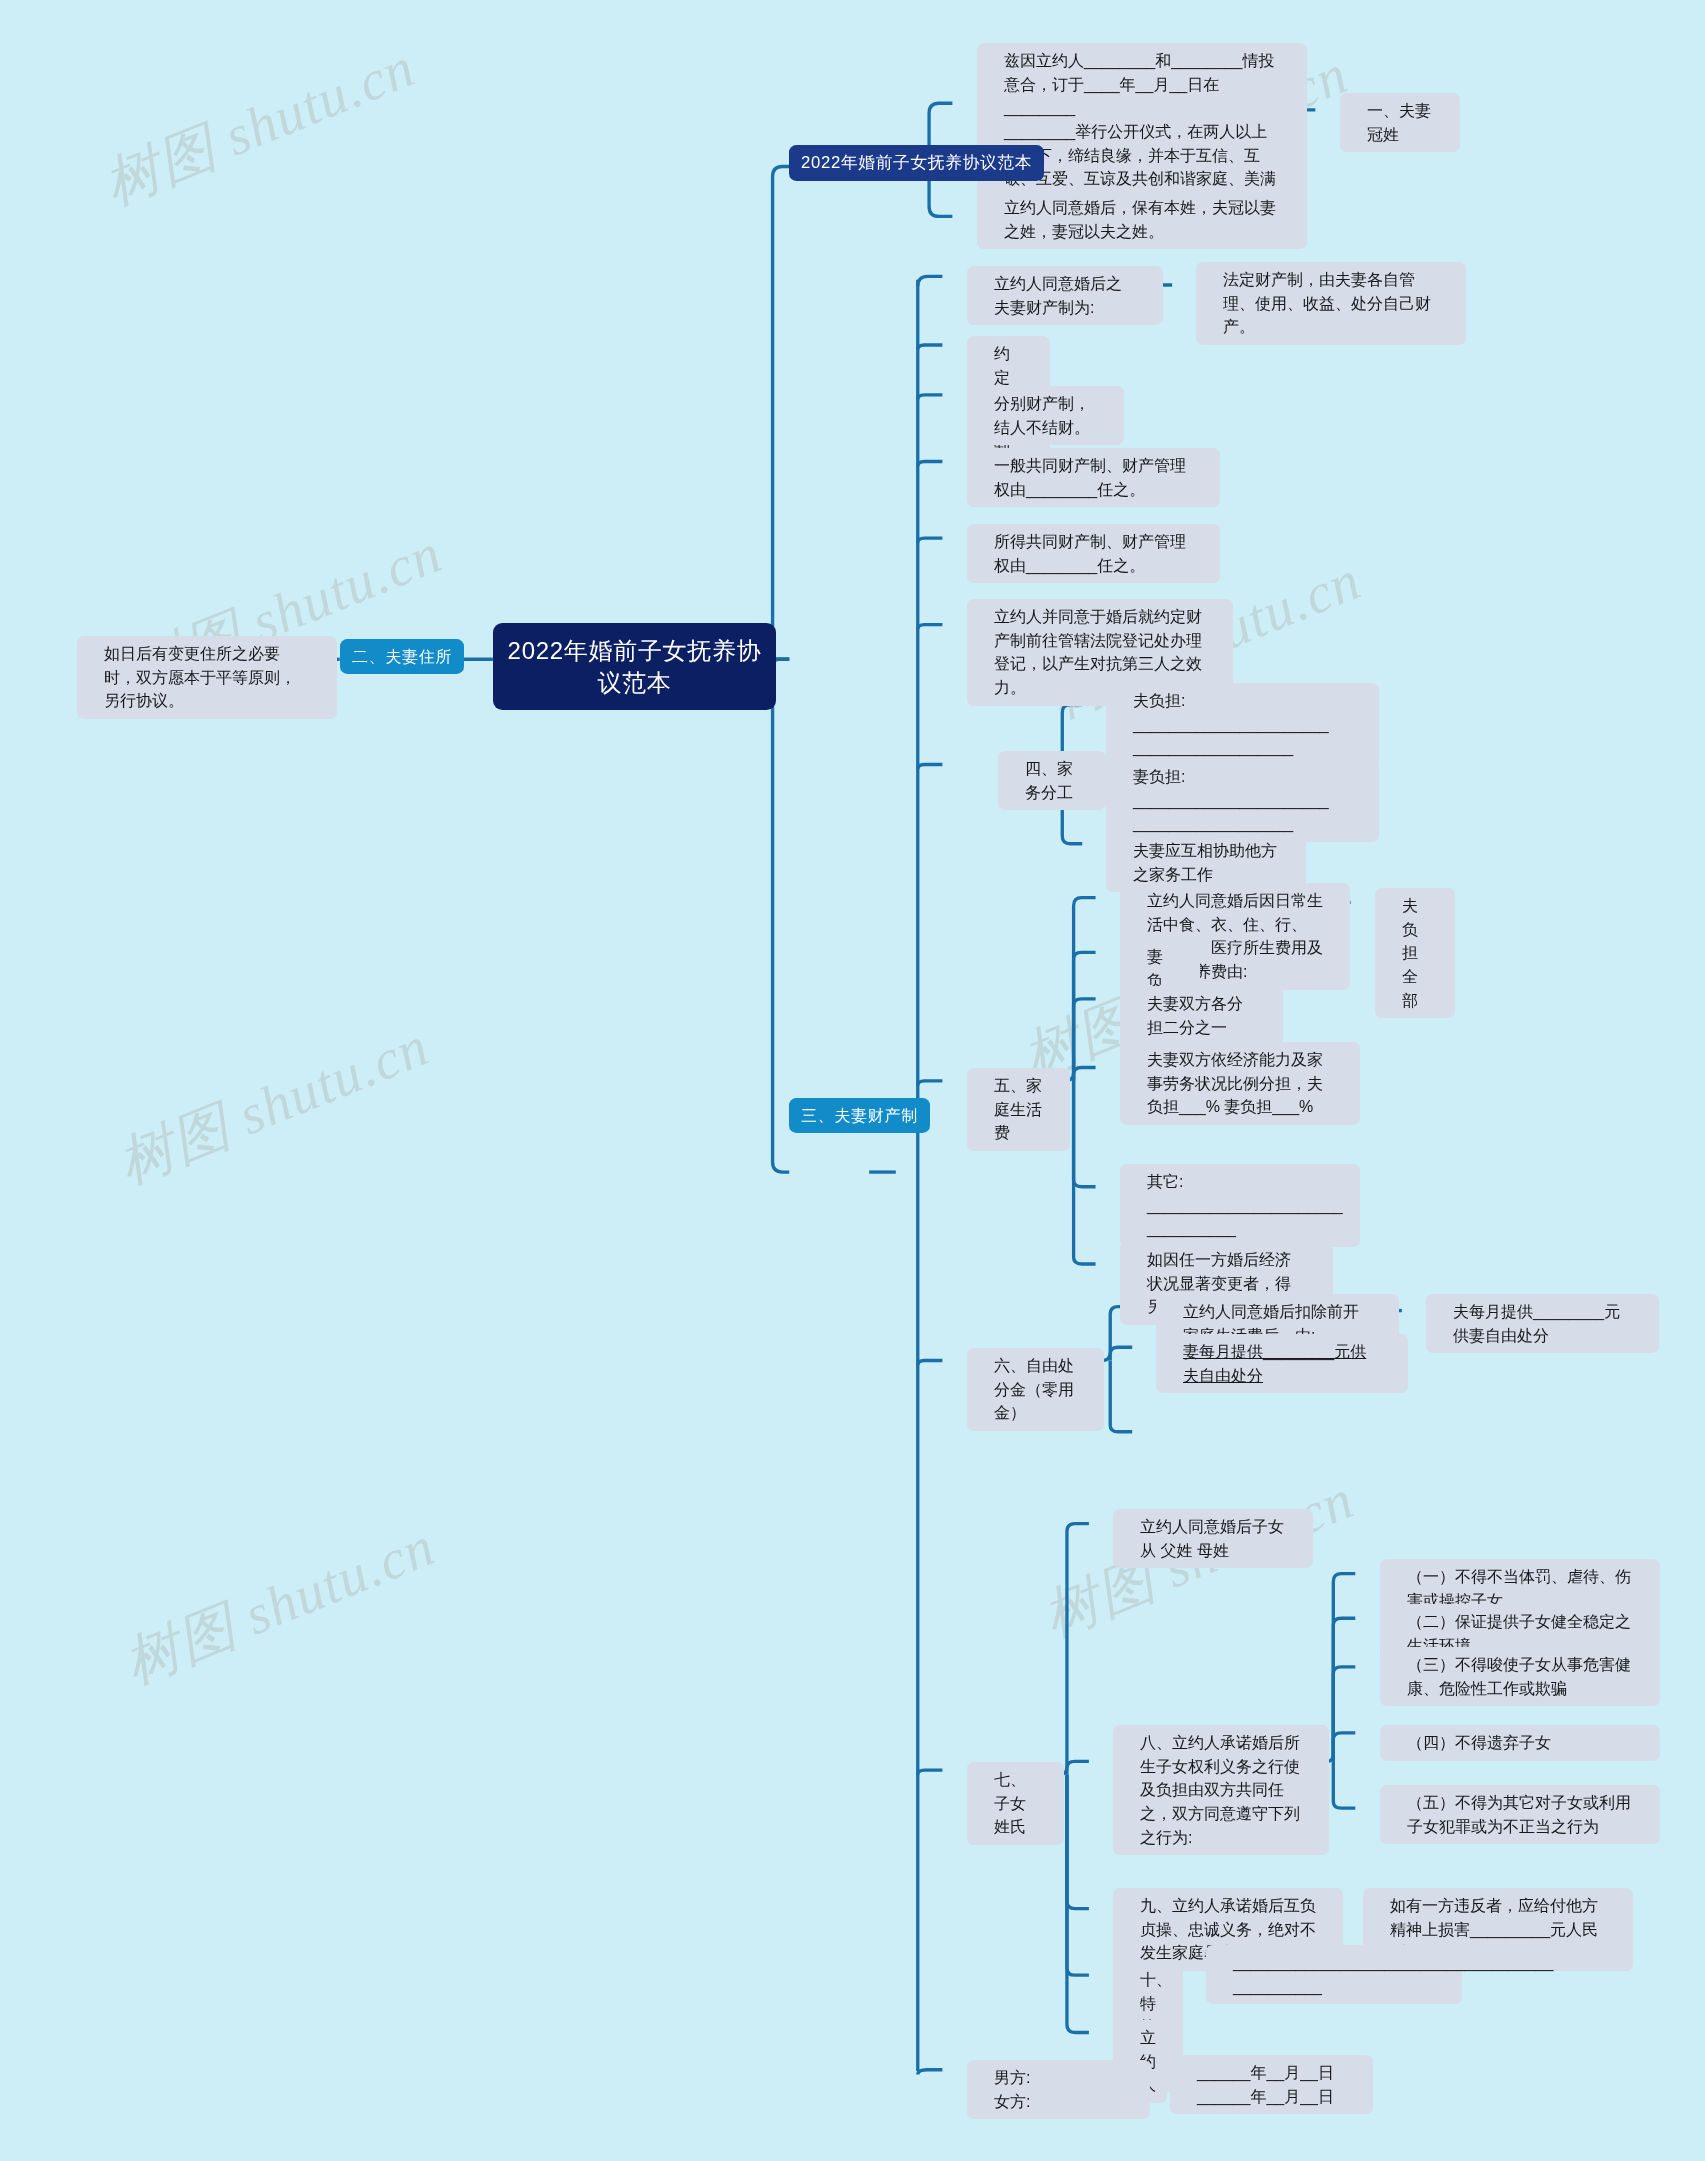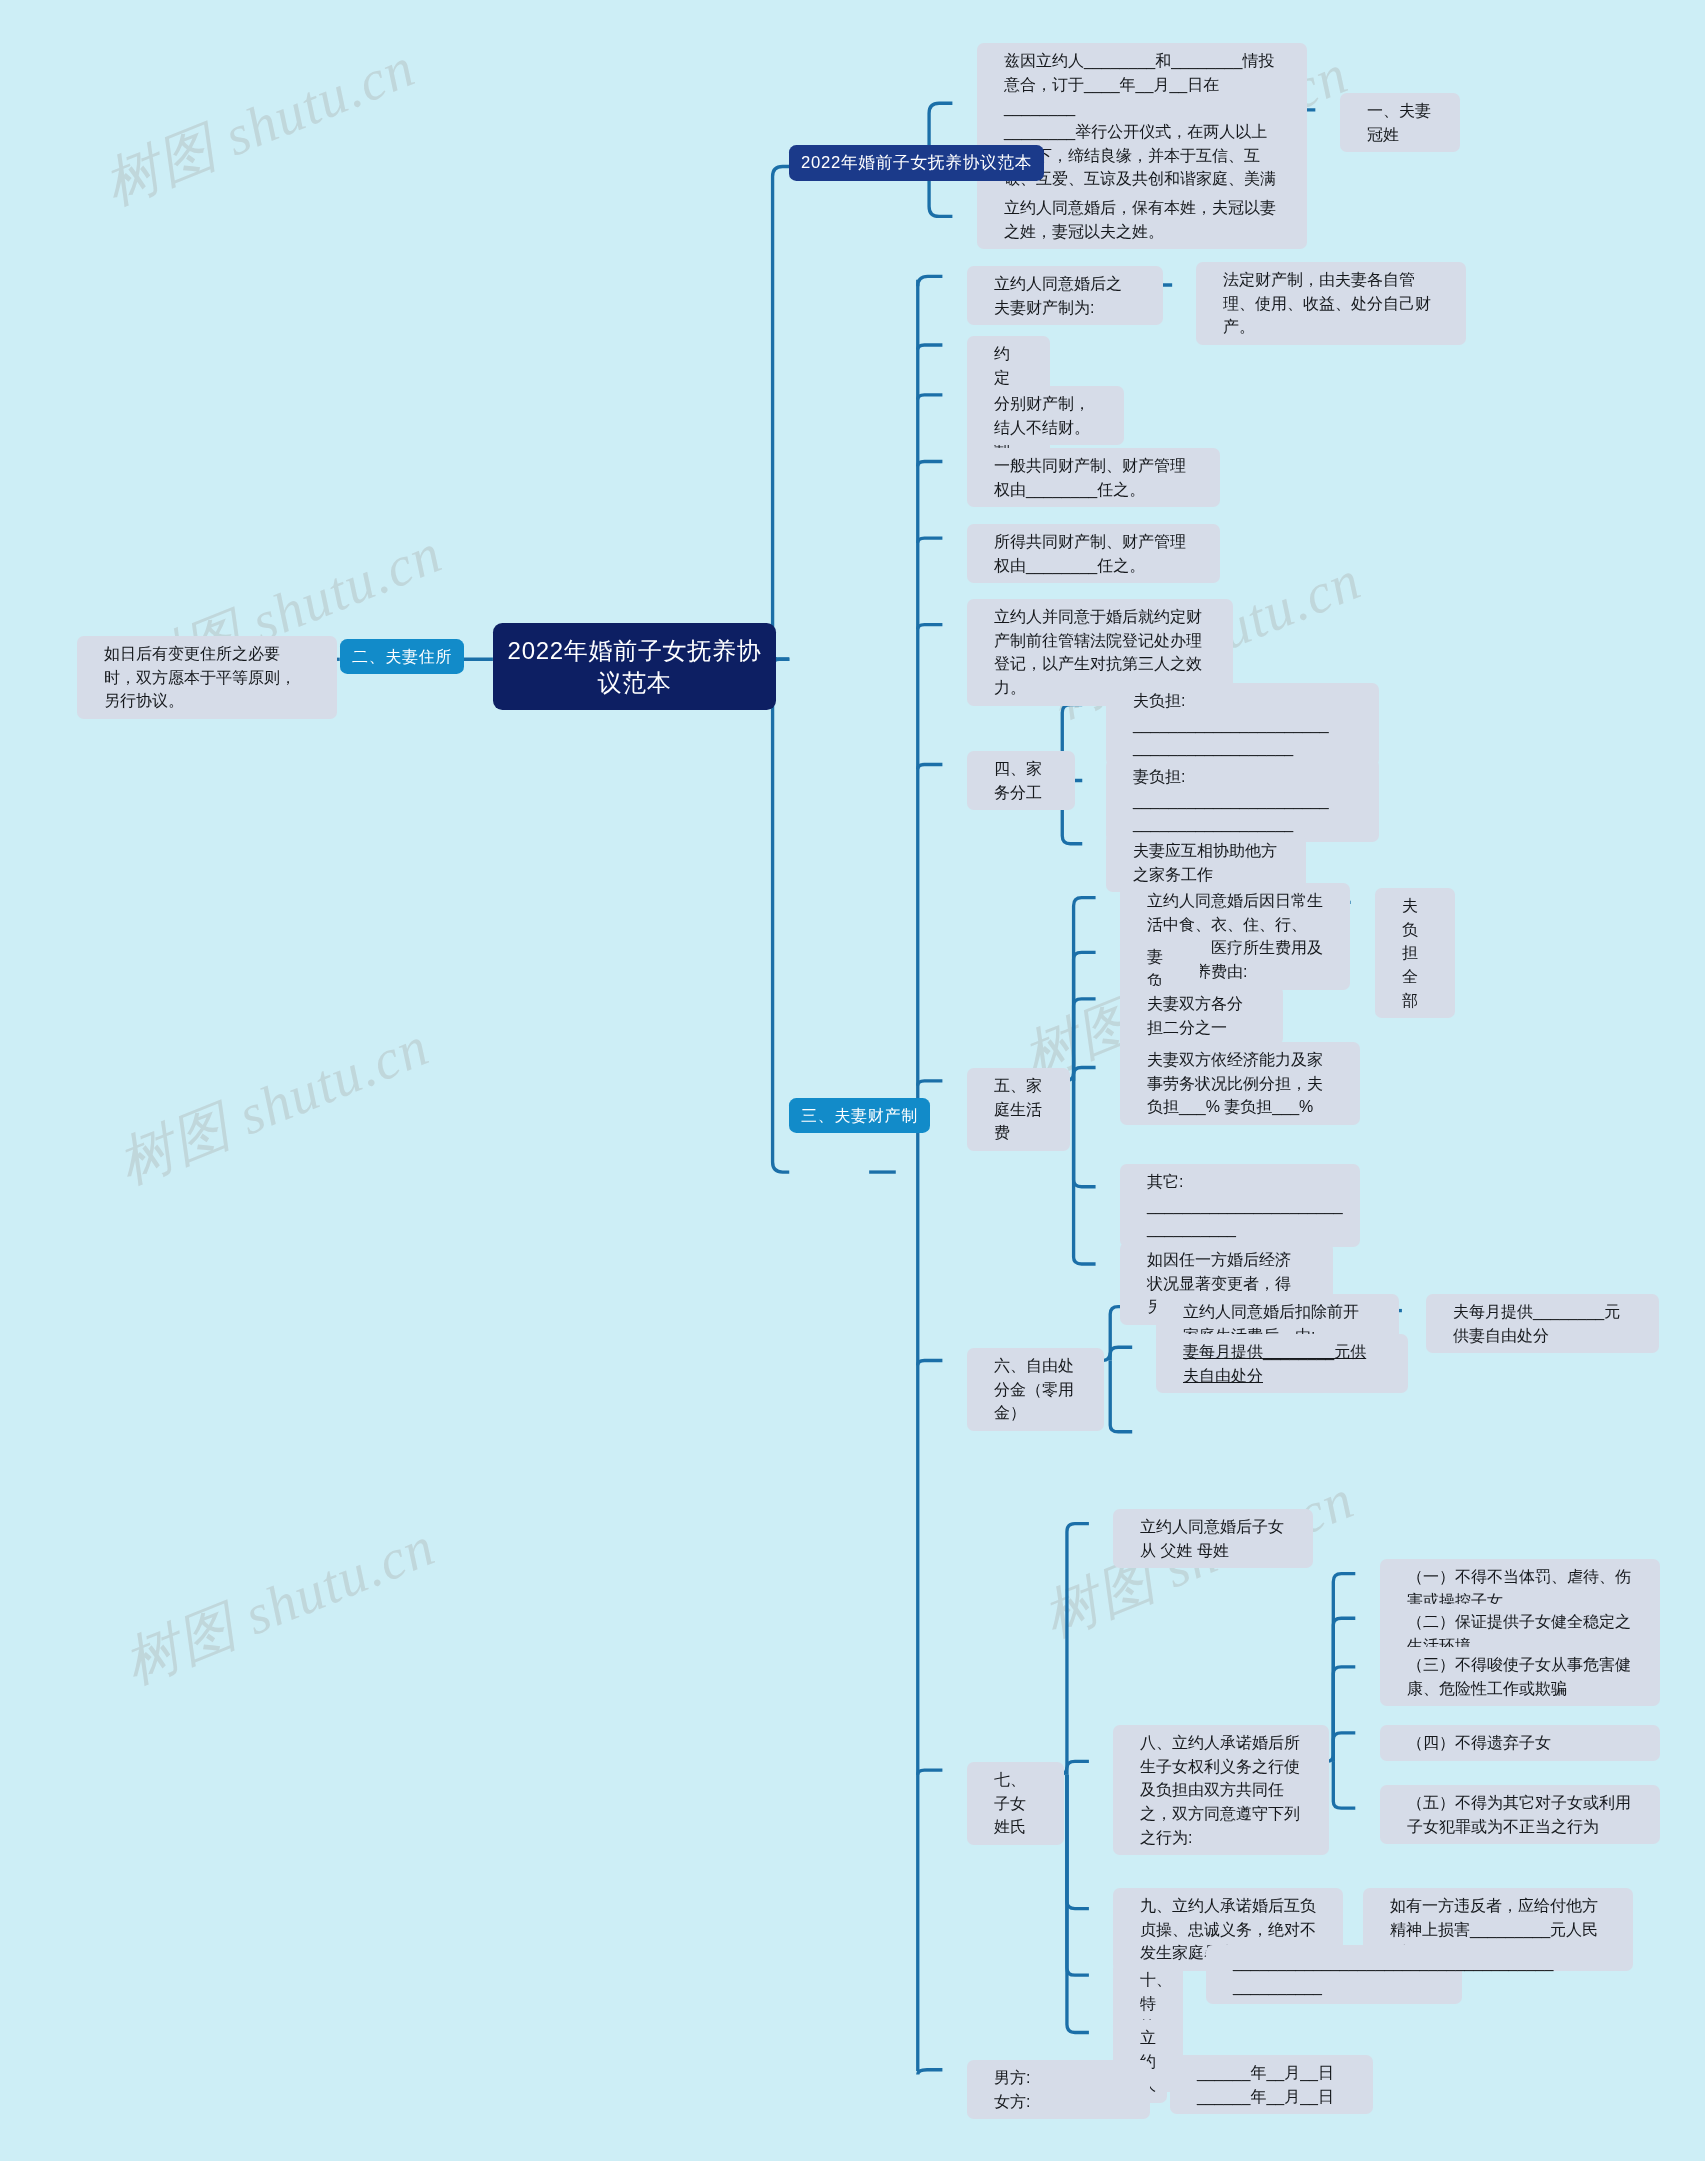--- a/index.html
+++ b/index.html
@@ -195,21 +195,21 @@
   <div class="node" style="left:943px; top:336px; width:83px;">约定财产制。</div>
 
   <div class="node" style="left:943px; top:386px; width:157px;">分别财产制，结人不结财。</div>
 
   <div class="node" style="left:943px; top:448px; width:253px;">一般共同财产制、财产管理权由________任之。</div>
 
   <div class="node" style="left:943px; top:524px; width:253px;">所得共同财产制、财产管理权由________任之。</div>
 
   <div class="node" style="left:943px; top:599px; width:266px;">立约人并同意于婚后就约定财产制前往管辖法院登记处办理登记，以产生对抗第三人之效力。</div>
 
-  <div class="node" style="left:943px; top:751px; width:108px;">四、家务分工</div>
+  <div class="node" style="left:974px; top:751px; width:108px;">四、家务分工</div>
 
   <div class="node" style="left:1082px; top:683px; width:273px;">夫负担: ______________________
 __________________</div>
 
   <div class="node" style="left:1082px; top:759px; width:273px;">妻负担: ______________________
 __________________</div>
 
   <div class="node" style="left:1082px; top:833px; width:200px;">夫妻应互相协助他方之家务工作</div>
 
   <div class="node" style="left:943px; top:1068px; width:103px;">五、家庭生活费</div>

